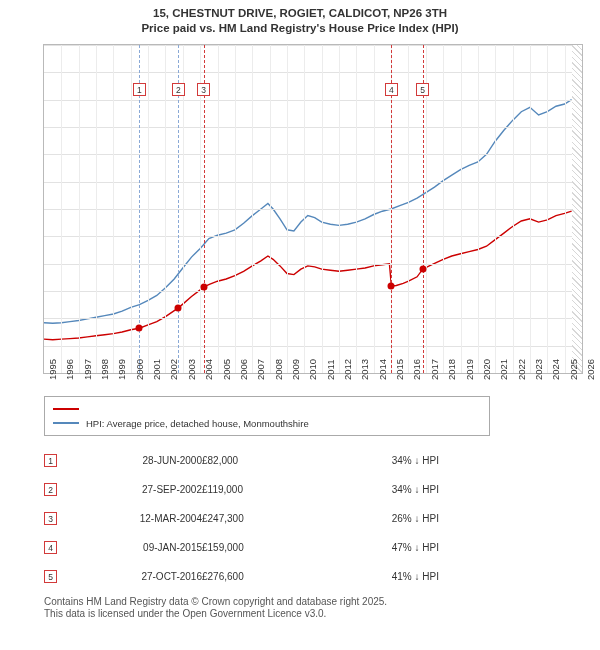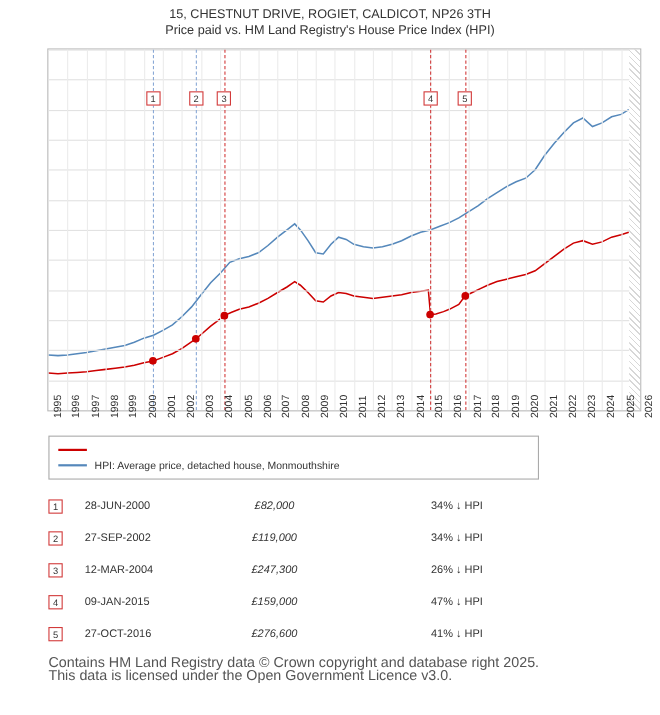--- a/index.html
+++ b/index.html
@@ -22,20 +22,21 @@
   .title {
     text-align: center;
     font-size: 11.5px;
     color: #333333;
     line-height: 15px;
     margin: 0;
     padding-top: 6px;
   }
   .title div {
     white-space: nowrap;
+    font-weight: bold;
   }
 
   
   .chart-wrap {
     position: absolute;
     left: 0;
     top: 40px;
     width: 600px;
     height: 345px;
   }
@@ -162,31 +163,31 @@
     width: 13px;
     height: 13px;
     border: 1px solid #d23a3a;
     box-sizing: border-box;
     text-align: center;
     line-height: 12px;
     font-size: 8.5px;
     margin-right: 20px;
     flex: 0 0 auto;
   }
-  .tdate { width: 125px; flex: 0 0 auto; }
-  .tprice { width: 95px; text-align: center; flex: 0 0 auto; font-style: italic; }
+  .tdate { width: 125px; flex: 0 0 auto; text-align: right; }
+  .tprice { width: 95px; text-align: left; flex: 0 0 auto; }
   .tdelta { width: 120px; text-align: right; padding-left: 22px; flex: 0 0 auto; }
 
   
   .footer {
     position: absolute;
     left: 44px;
     top: 596px;
     width: 540px;
-    font-size: 13px;
+    font-size: 10px;
     color: #555555;
     line-height: 12px;
   }
 </style>
 </head>
 <body>
 
 <div class="page">
 
   <div class="title">

